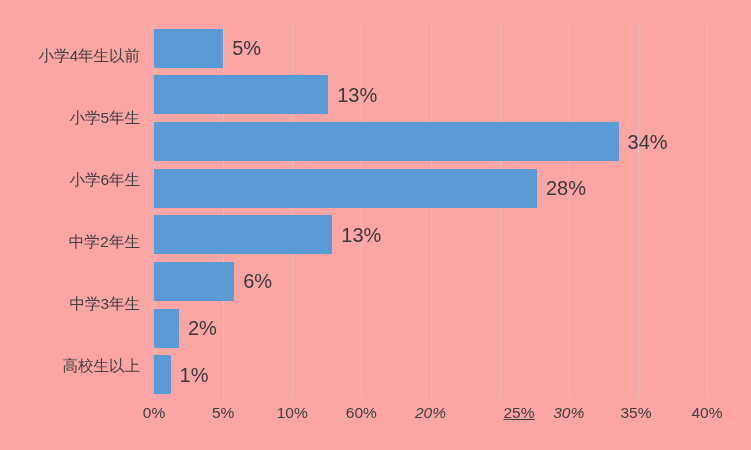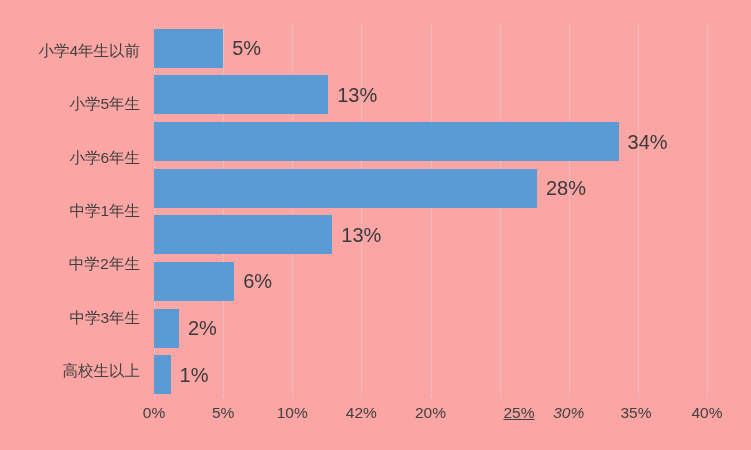--- a/index.html
+++ b/index.html
@@ -115,23 +115,20 @@
     <div class="cat-cell">
       <span class="cat-label" style="color: rgb(64, 64, 64);">小学4年生以前</span>
     </div>
     <div class="cat-cell">
       <span class="cat-label" style="color: rgb(64, 64, 64);">小学5年生</span>
     </div>
     <div class="cat-cell">
       <span class="cat-label" style="color: rgb(64, 64, 64);">小学6年生</span>
     </div>
     <div class="cat-cell">
-      <span class="cat-label" style="color: rgb(64, 64, 64);">中学1年生</span>
-    </div>
-    <div class="cat-cell">
       <span class="cat-label" style="color: rgb(64, 64, 64); font-family: Liberation Mono, monospace;">中学2年生</span>
     </div>
     <div class="cat-cell">
       <span class="cat-label" style="color: rgb(64, 64, 64);">中学3年生</span>
     </div>
     <div class="cat-cell">
       <span class="cat-label" style="color: rgb(64, 64, 64);">高校生以上</span>
     </div>
   </div>
 
@@ -180,21 +177,21 @@
         <div class="bar-rect" style="width: 16.59px; background: rgb(91, 155, 213);"></div>
         <span class="bar-value" style="color: rgb(58, 58, 58);">1%</span>
       </div>
     </div>
   </div>
 
   <div id="value-axis">
       <span class="tick-label" style="left: 0px;">0%</span>
       <span class="tick-label" style="left: 69.125px;">5%</span>
       <span class="tick-label" style="left: 138.25px;">10%</span>
-      <span class="tick-label" style="left: 207.375px;">42%</span>
-      <span class="tick-label" style="left: 276.5px;">20%</span>
+      <span class="tick-label" style="left: 207.375px;">60%</span>
+      <span class="tick-label" style="left: 276.5px; font-style: italic;">20%</span>
       <span class="tick-label" style="left: 365px; text-decoration: underline;">25%</span>
       <span class="tick-label" style="left: 414.75px; font-style: italic;">30%</span>
       <span class="tick-label" style="left: 482px;">35%</span>
       <span class="tick-label" style="left: 553px;">40%</span>
     </div>
 
 </div>
 
 </body></html>

